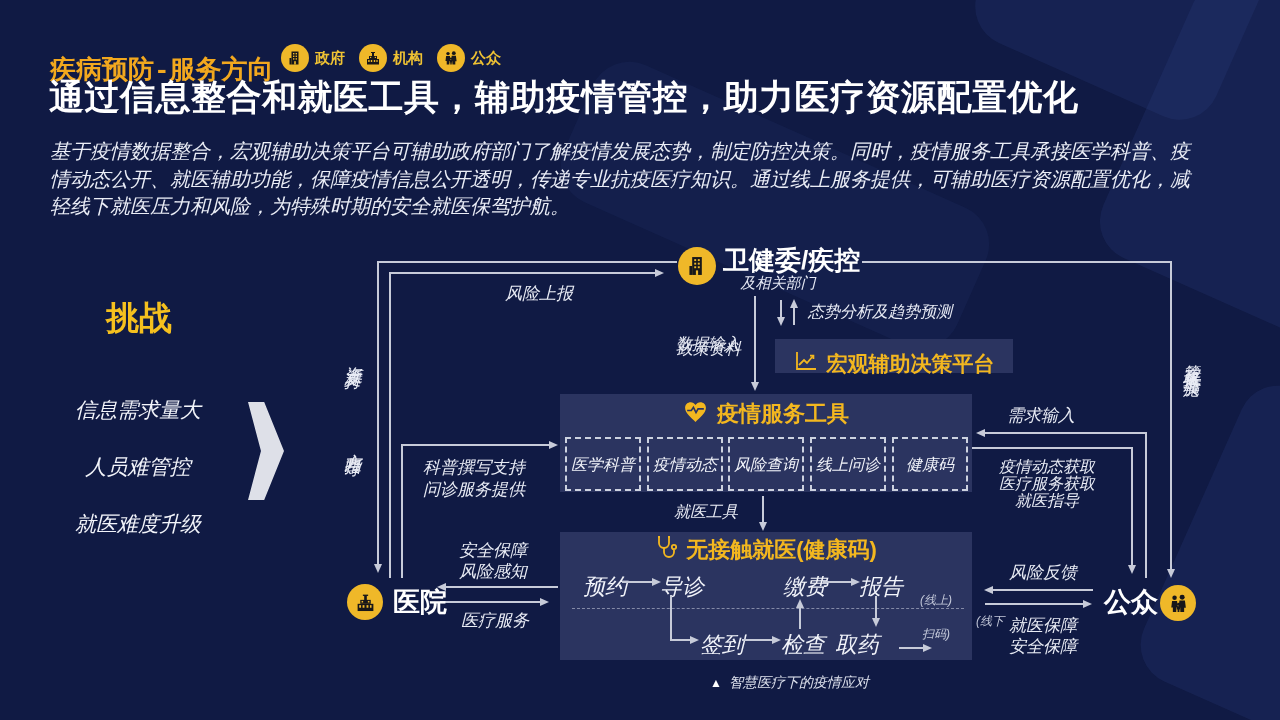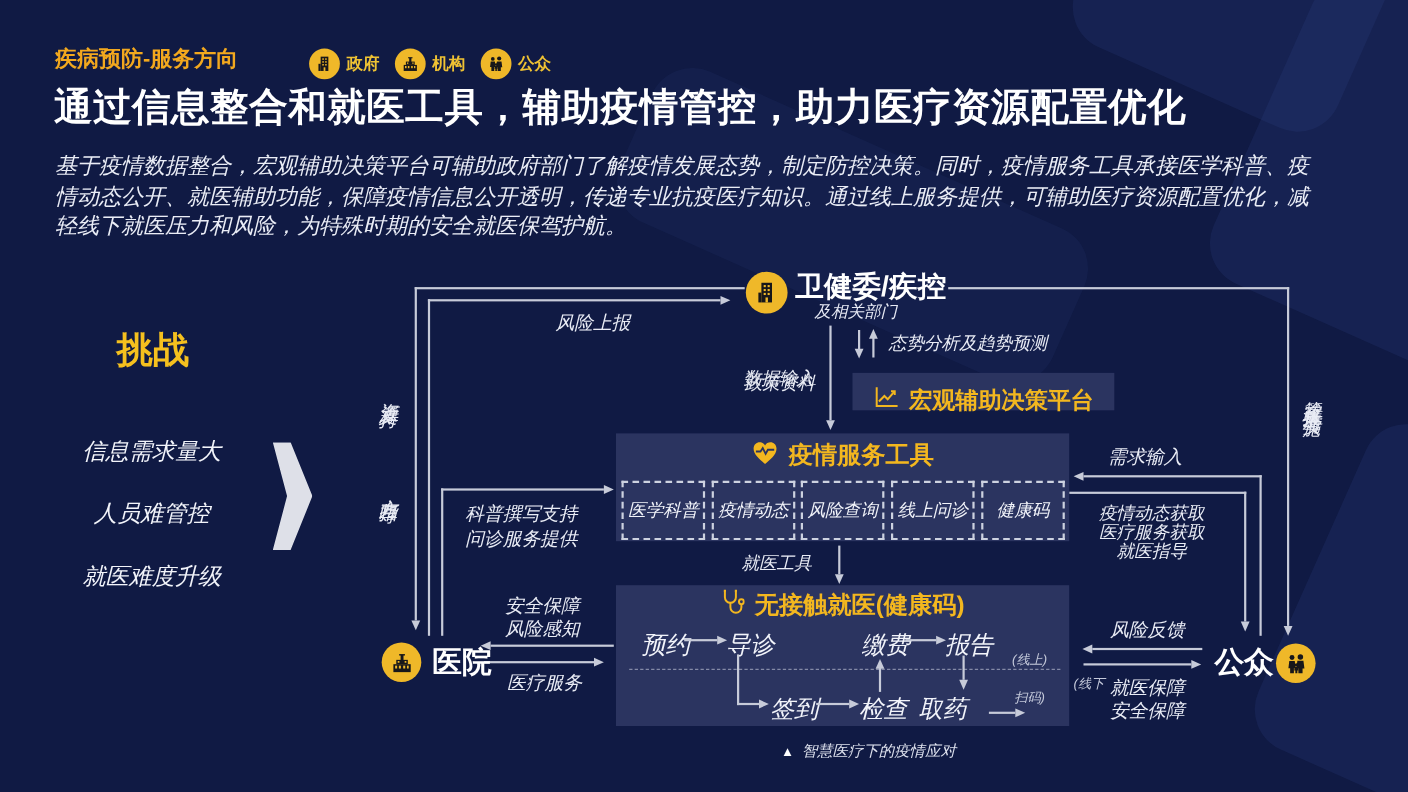--- a/index.html
+++ b/index.html
@@ -11,21 +11,21 @@
     --txt:#EAEDF6;
   }
   html,body{margin:0;padding:0;background:#000;}
   .stage{
     position:relative;width:1280px;height:720px;overflow:hidden;
     background:var(--bg);
     font-family:"Liberation Sans","DejaVu Sans",sans-serif;
     color:#fff;
   }
   .bgshape{position:absolute;background:rgba(48,70,138,0.20);border-radius:40px;transform:rotate(24deg);}
-  .eyebrow{position:absolute;left:50px;top:40px;font-size:20px;font-weight:bold;color:var(--orange);}
+  .eyebrow{position:absolute;left:50px;top:52px;font-size:26px;font-weight:bold;color:var(--orange);font-family:Liberation Mono, monospace;}
   .legend{position:absolute;left:281px;top:44px;display:flex;align-items:flex-start;gap:14px;}
   .legend .item{display:flex;align-items:center;gap:6px;}
   .badge{width:28px;height:28px;border-radius:50%;background:#EFB829;display:flex;align-items:center;justify-content:center;flex:0 0 auto;}
   .badge svg{display:block;}
   .legend .lab{font-size:15px;font-weight:bold;color:#EFC233;}
   h1.title{position:absolute;left:49px;top:74px;margin:0;font-size:35px;font-weight:bold;letter-spacing:0.5px;white-space:nowrap;}
   .para{position:absolute;left:50px;top:138px;width:1150px;font-size:20px;line-height:27.5px;font-style:italic;color:var(--txt);}
   .challenge-title{position:absolute;left:106px;top:296px;font-size:33px;font-weight:bold;color:#F5C01E;}
   .ch-item{position:absolute;width:150px;text-align:center;font-size:21px;font-style:italic;color:#F2F4FA;}
   .bigarrow{position:absolute;left:248px;top:402px;width:36px;height:98px;background:#DEE0E8;

